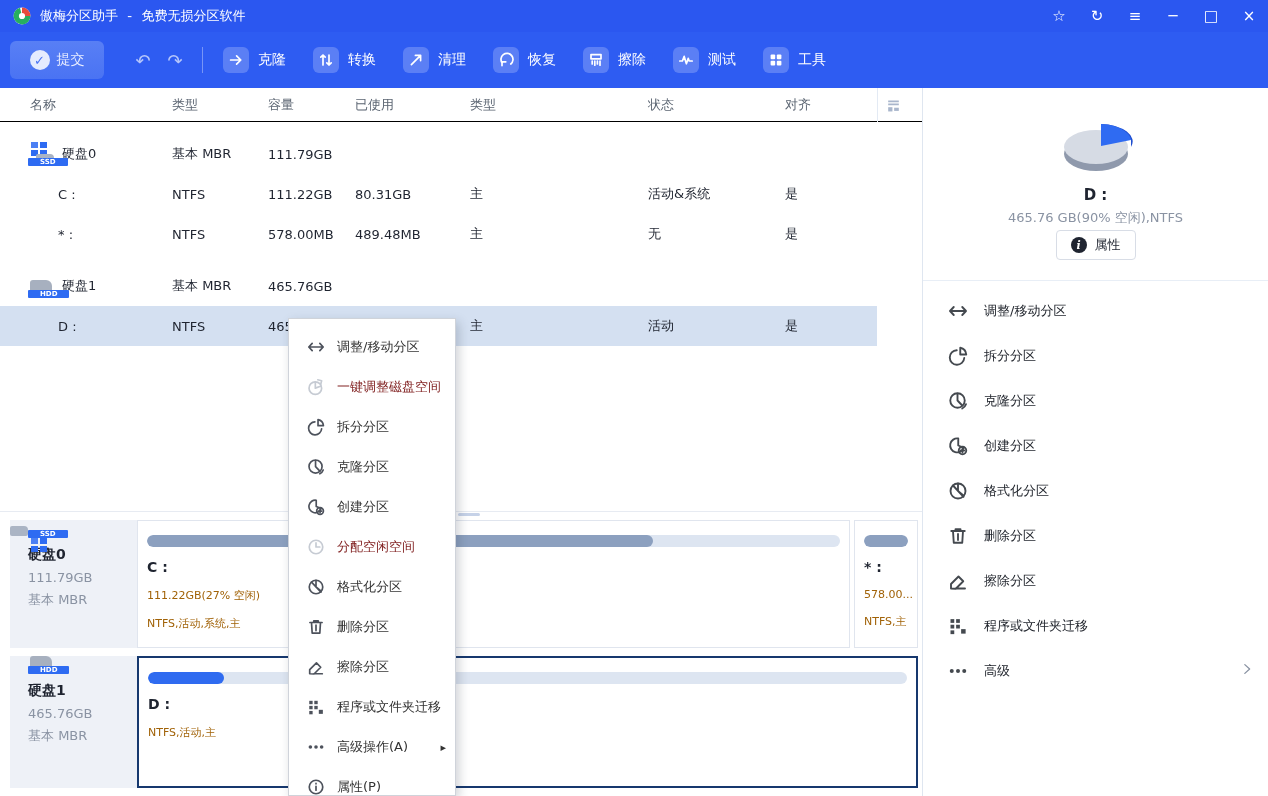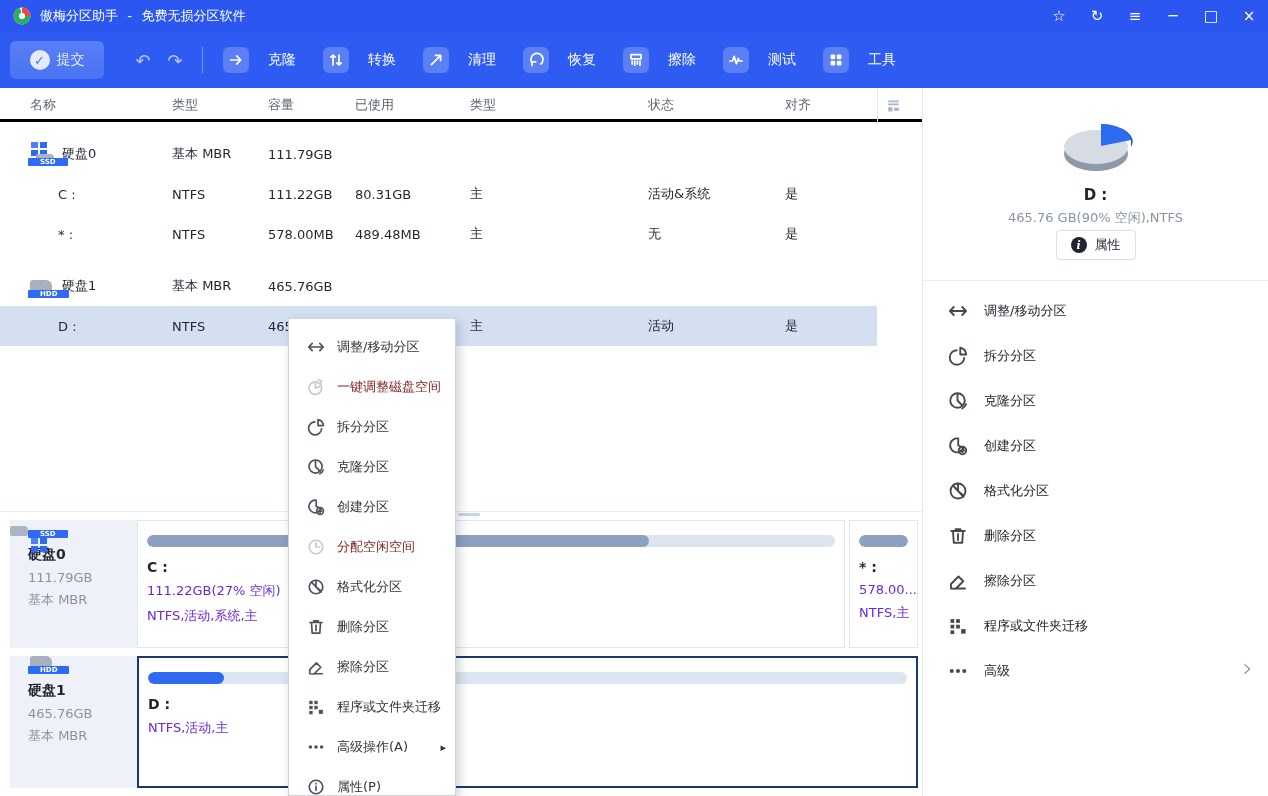--- a/index.html
+++ b/index.html
@@ -20,29 +20,29 @@
     background:#2e5cf2; display:flex; align-items:center; }
   .submit-btn { margin-left:10px; width:94px; height:38px; border-radius:6px;
     background:linear-gradient(#587ff5,#4a73f3); display:flex; align-items:center; justify-content:center;
     gap:7px; color:#e8edff; font-size:14px; }
   .submit-check { width:20px; height:20px; border-radius:50%; background:rgba(255,255,255,.85);
     color:#4a73f3; font-size:13px; font-weight:bold; display:flex; align-items:center; justify-content:center; }
   .undo-redo { display:flex; gap:10px; margin-left:28px; color:rgba(255,255,255,.65); font-size:18px; }
   .ur-btn { width:22px; text-align:center; }
   .tb-sep { width:1px; height:26px; background:rgba(255,255,255,.35); margin:0 14px 0 16px; }
   .tb-items { display:flex; align-items:center; gap:27px; margin-left:6px; }
-  .tb-btn { display:flex; align-items:center; gap:19px; color:#fff; font-size:14px; }
+  .tb-btn { display:flex; align-items:center; gap:9px; color:#fff; font-size:14px; }
   .tb-chip { width:26px; height:26px; border-radius:6px; background:rgba(255,255,255,.22);
     display:flex; align-items:center; justify-content:center; }
   .tb-chip svg { width:16px; height:16px; }
 
   
   .main { position:absolute; left:0; top:88px; width:922px; height:708px; background:#fff; }
   .tgrid { display:grid; grid-template-columns:172px 96px 87px 115px 178px 137px 92px 1fr; align-items:center; }
-  .thead { height:34px; color:#5b6572; font-size:13px; border-bottom:3px solid #000000; }
+  .thead { height:34px; color:#5b6572; font-size:13px; border-bottom:1px solid #000000; }
   .thead .hc1 { padding-left:30px; }
   .thead .hlast { display:flex; align-items:center; height:34px; border-left:1px solid #e3eaf4; }
   .hlist-icon { width:17px; height:17px; margin-left:7px; }
   .rows { padding-top:12px; }
   .trow { height:40px; font-size:13px; color:#1f2430; }
   .trow.selected { width:877px; background:#d4e0f1; }
   .trow.gap-top { margin-top:12px; }
   .cell-name { padding-left:58px; }
   .cell-disk { padding-left:28px; display:flex; align-items:center; gap:8px; font-size:13px; }
 
@@ -68,21 +68,21 @@
   .disk-info .dname { font-size:14px; font-weight:bold; color:#1f2430; margin-top:8px; }
   .disk-info .dsize, .disk-info .dtype { font-size:13px; color:#8a93a3; margin-top:6px; }
   .part-block { position:relative; background:#fff; border:1px solid #e0e5ee; margin-left:0; padding:14px 0 0 9px; }
   .part-block.selected { border:2px solid #16386e; }
   .part-main { flex:1 1 auto; }
   .part-small { flex:0 0 64px; margin-left:4px; }
   .pbar { height:12px; border-radius:6px; background:#dde5f1; overflow:hidden; margin-right:9px; }
   .pbar .fill { height:100%; border-radius:6px; background:#8ca0bf; }
   .pbar .fill.blue { background:#2f6bf0; }
   .plabel { font-size:14px; font-weight:bold; color:#1f2430; margin-top:12px; }
-  .pdetail, .pfs { font-size:13px; color:#6d28d9; margin-top:7px; white-space:nowrap; overflow:hidden; }
+  .pdetail, .pfs { font-size:11px; color:#a16207; margin-top:13px; white-space:nowrap; overflow:hidden; }
 
   
   .ctx-menu { position:absolute; left:288px; top:318px; width:168px; height:478px; overflow:hidden;
     background:#fff; border:1px solid #cfd3da; box-shadow:3px 4px 10px rgba(40,50,70,.22);
     padding-top:8px; z-index:50; }
   .menu-item { position:relative; height:40px; display:flex; align-items:center; color:#333; font-size:13px; }
   .menu-item .mi-icon { width:18px; height:18px; margin-left:18px; color:#4d525c; }
   .menu-item .mi-icon svg { width:18px; height:18px; }
   .menu-item .mi-label { margin-left:12px; }
   .menu-item.disabled { color:#7f1d1d; }

